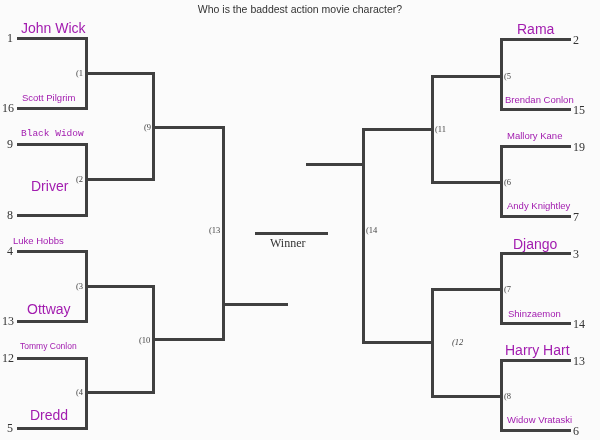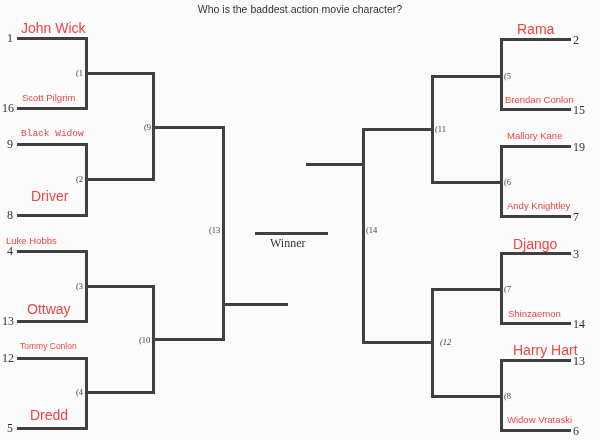--- a/index.html
+++ b/index.html
@@ -1,21 +1,21 @@
 <!DOCTYPE html>
 <html><head>
   <meta charset="utf-8">
   <style>
     html, body { margin: 0; padding: 0; }
     body { width: 600px; height: 440px; background: #fbfbfb; position: relative; overflow: hidden; font-family: "Liberation Sans", sans-serif; color: #333; }
     .title { position: absolute; left: 0; width: 600px; top: 3px; text-align: center; font-size: 10.5px; color: #333; }
     .ln { position: absolute; background: #404040; }
     .h { height: 3px; }
     .v { width: 3px; }
-    .name { position: absolute; white-space: nowrap; color: #ef4444; line-height: 1; }
+    .name { position: absolute; white-space: nowrap; color: #a21caf; line-height: 1; }
     .big { font-size: 14px; }
     .small { font-size: 9.5px; }
     .seed { position: absolute; font-family: "Liberation Serif", serif; font-size: 12px; color: #333; line-height: 1; }
     .match { position: absolute; font-family: "Liberation Serif", serif; font-size: 8.5px; color: #444; line-height: 1; }
     .winner-label { position: absolute; font-family: "Liberation Serif", serif; font-size: 12px; color: #333; }
   </style>
 </head>
 <body>
 
 <div class="title">Who is the baddest action movie character?</div>
@@ -88,24 +88,24 @@
 </div>
 
 <span class="seed" style="left:7px;top:32px;">1</span>
 <span class="name big" style="left:21px;top:21px;">John Wick</span>
 <span class="seed" style="left:2px;top:102px;">16</span>
 <span class="name small" style="left:22px;top:93px;text-align:right;">Scott Pilgrim</span>
 
 <span class="seed" style="left:7px;top:138px;">9</span>
 <span class="name small" style="left:21px;top:129px;font-family:Liberation Mono, monospace;">Black Widow</span>
 <span class="seed" style="left:7px;top:209px;">8</span>
-<span class="name big" style="left:31px;top:189px;text-align:center;">Driver</span>
+<span class="name big" style="left:31px;top:179px;text-align:center;">Driver</span>
 
 <span class="seed" style="left:7px;top:245px;">4</span>
-<span class="name small" style="left:6px;top:236px;">Luke Hobbs</span>
+<span class="name small" style="left:13px;top:236px;">Luke Hobbs</span>
 <span class="seed" style="left:2px;top:315px;">13</span>
 <span class="name big" style="left:27px;top:302px;">Ottway</span>
 
 <span class="seed" style="left:2px;top:352px;">12</span>
 <span class="name small" style="left:20px;top:342px;font-size:8.5px;">Tommy Conlon</span>
 <span class="seed" style="left:7px;top:422px;">5</span>
 <span class="name big" style="left:30px;top:408px;">Dredd</span>
 
 <span class="match" style="left:76px;top:69px;">(1</span>
 <span class="match" style="left:76px;top:175px;">(2</span>
@@ -123,24 +123,24 @@
 <span class="name small" style="left:507px;top:131px;">Mallory Kane</span>
 <span class="seed" style="left:573px;top:141px;">19</span>
 <span class="name small" style="left:507px;top:201px;">Andy Knightley</span>
 <span class="seed" style="left:573px;top:211px;">7</span>
 
 <span class="name big" style="left:513px;top:237px;">Django</span>
 <span class="seed" style="left:573px;top:248px;">3</span>
 <span class="name small" style="left:508px;top:309px;">Shinzaemon</span>
 <span class="seed" style="left:573px;top:318px;">14</span>
 
-<span class="name big" style="left:505px;top:343px;margin-left:8px;">Harry Hart</span>
+<span class="name big" style="left:505px;top:343px;">Harry Hart</span>
 <span class="seed" style="left:573px;top:355px;">13</span>
 <span class="name small" style="left:507px;top:415px;">Widow Vrataski</span>
 <span class="seed" style="left:573px;top:425px;">6</span>
 
 <span class="match" style="left:504px;top:72px;">(5</span>
 <span class="match" style="left:504px;top:178px;">(6</span>
 <span class="match" style="left:504px;top:285px;">(7</span>
 <span class="match" style="left:504px;top:392px;">(8</span>
 <span class="match" style="left:435px;top:125px;">(11</span>
-<span class="match" style="left:440px;top:338px;font-style:italic;">(12</span>
+<span class="match" style="left:452px;top:338px;font-style:italic;">(12</span>
 <span class="match" style="left:366px;top:226px;">(14</span>
 
 </body></html>

